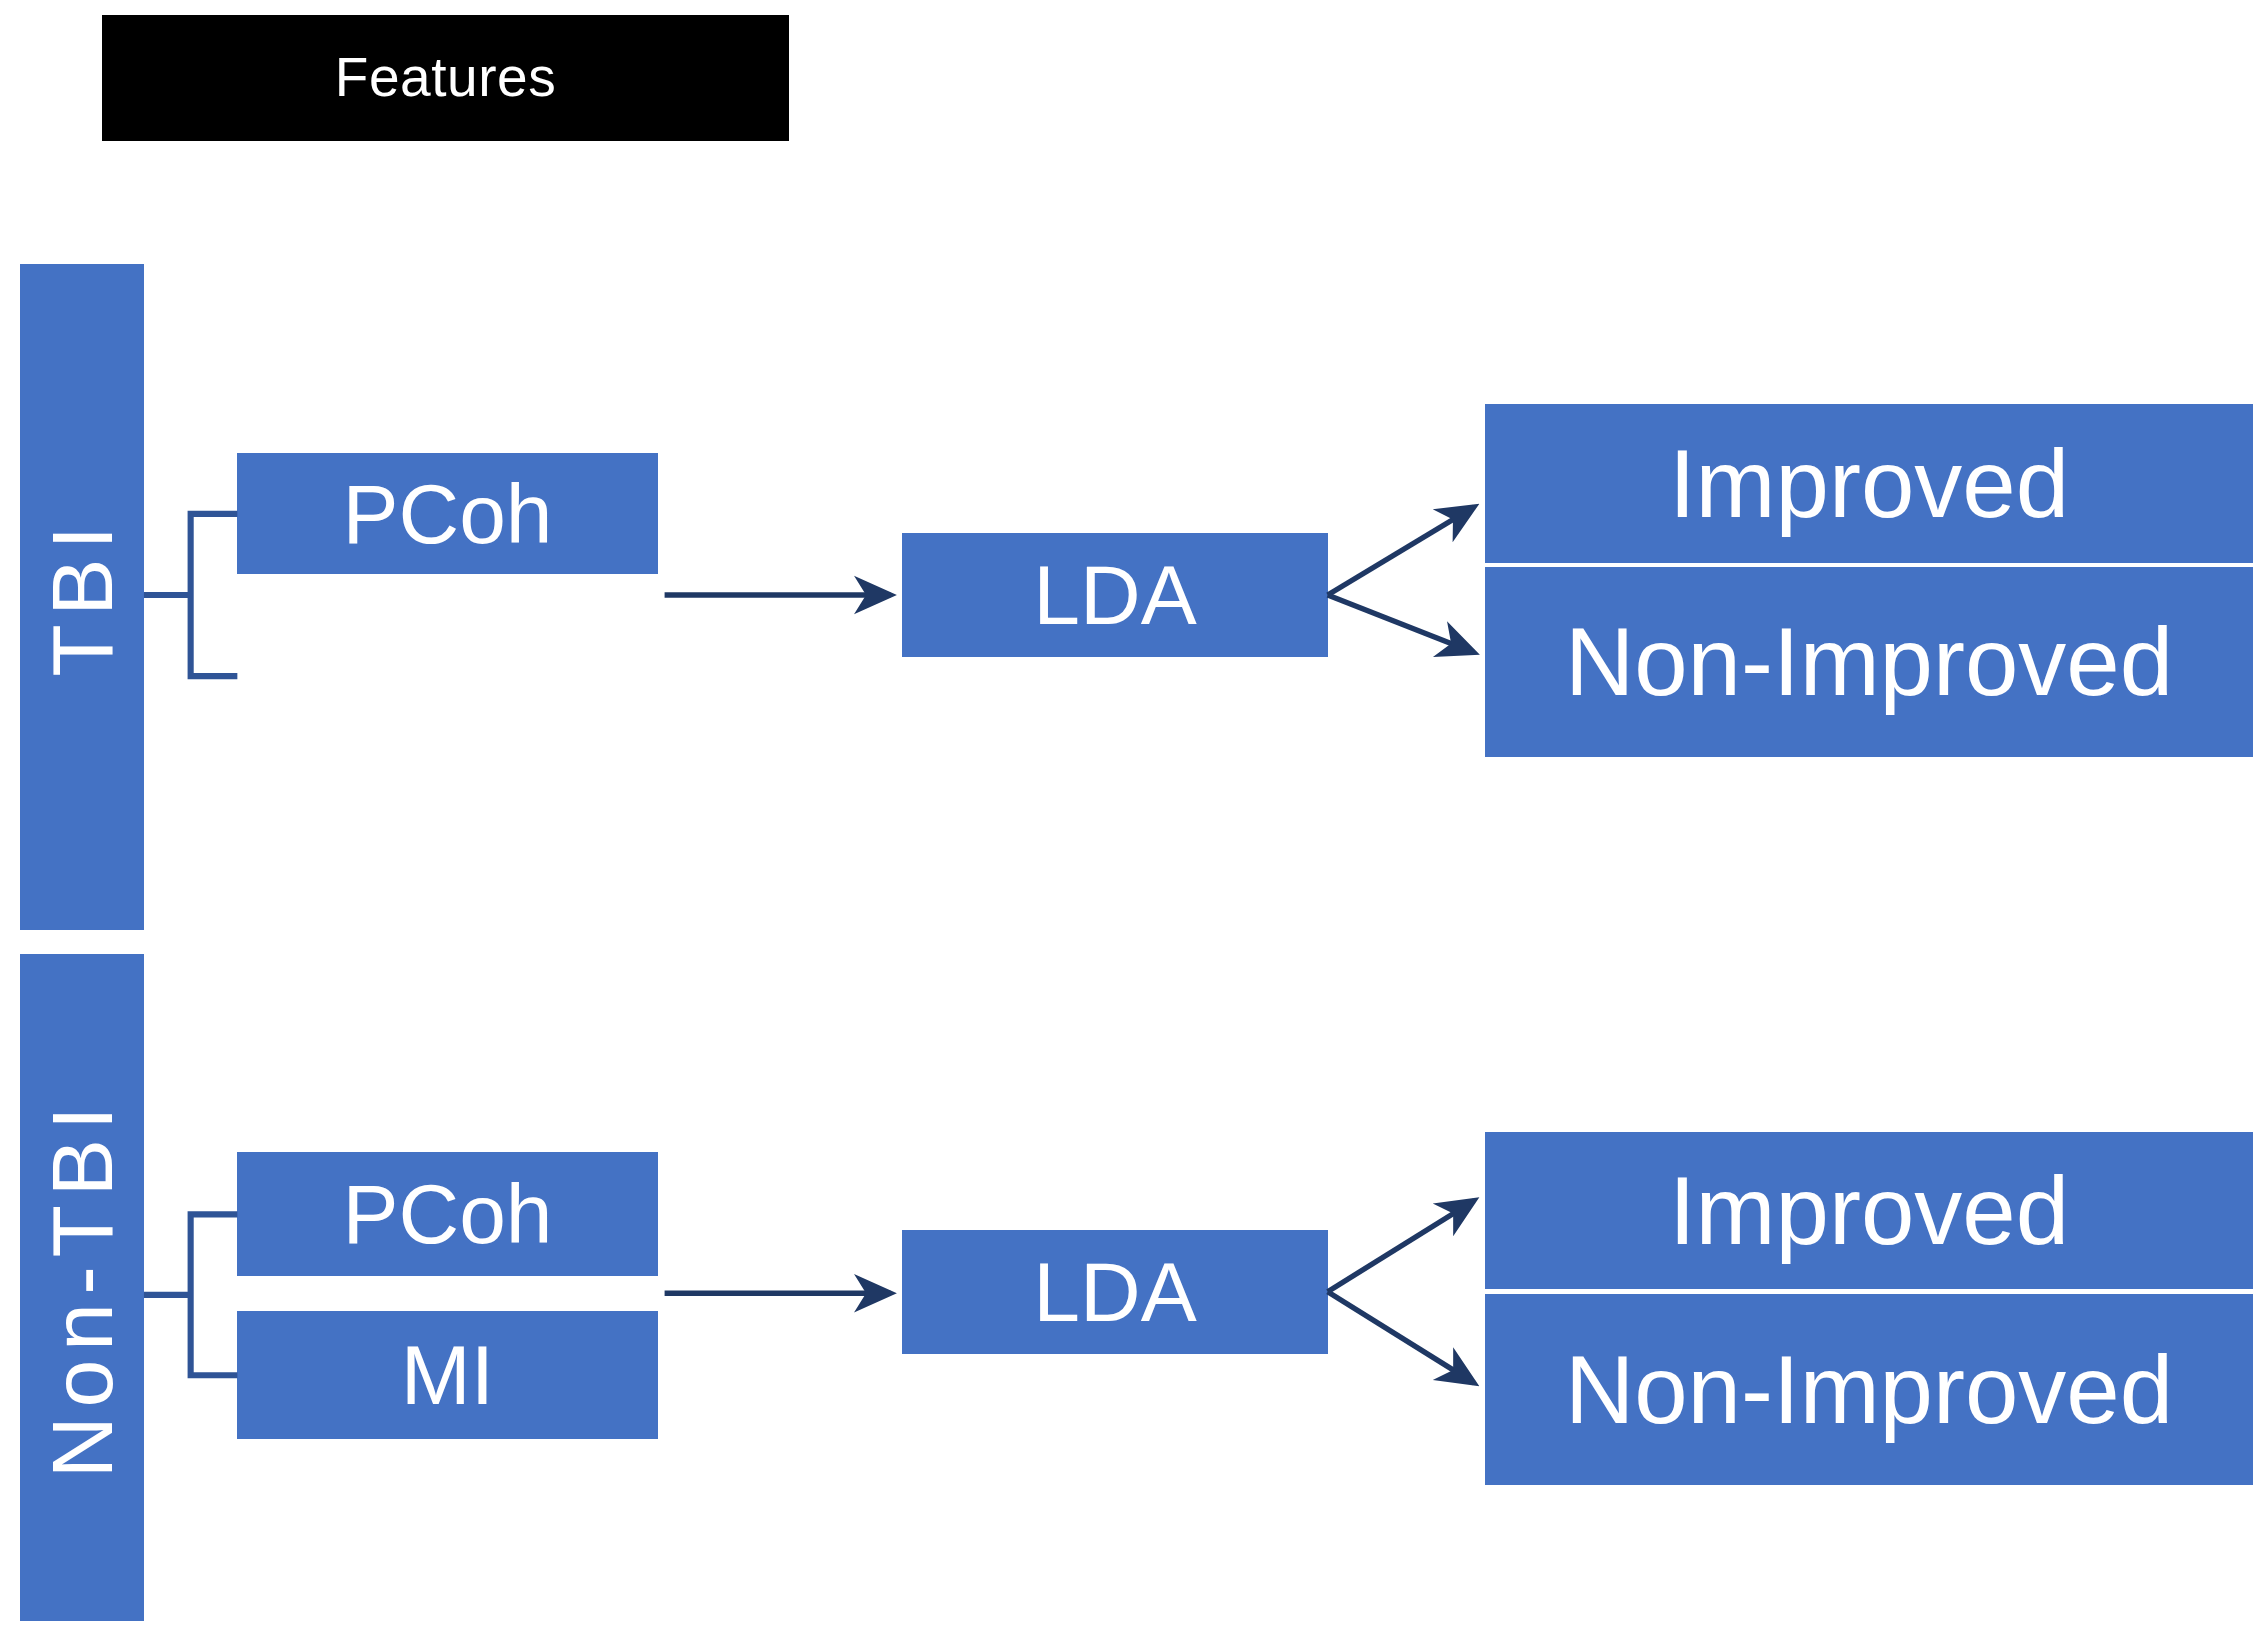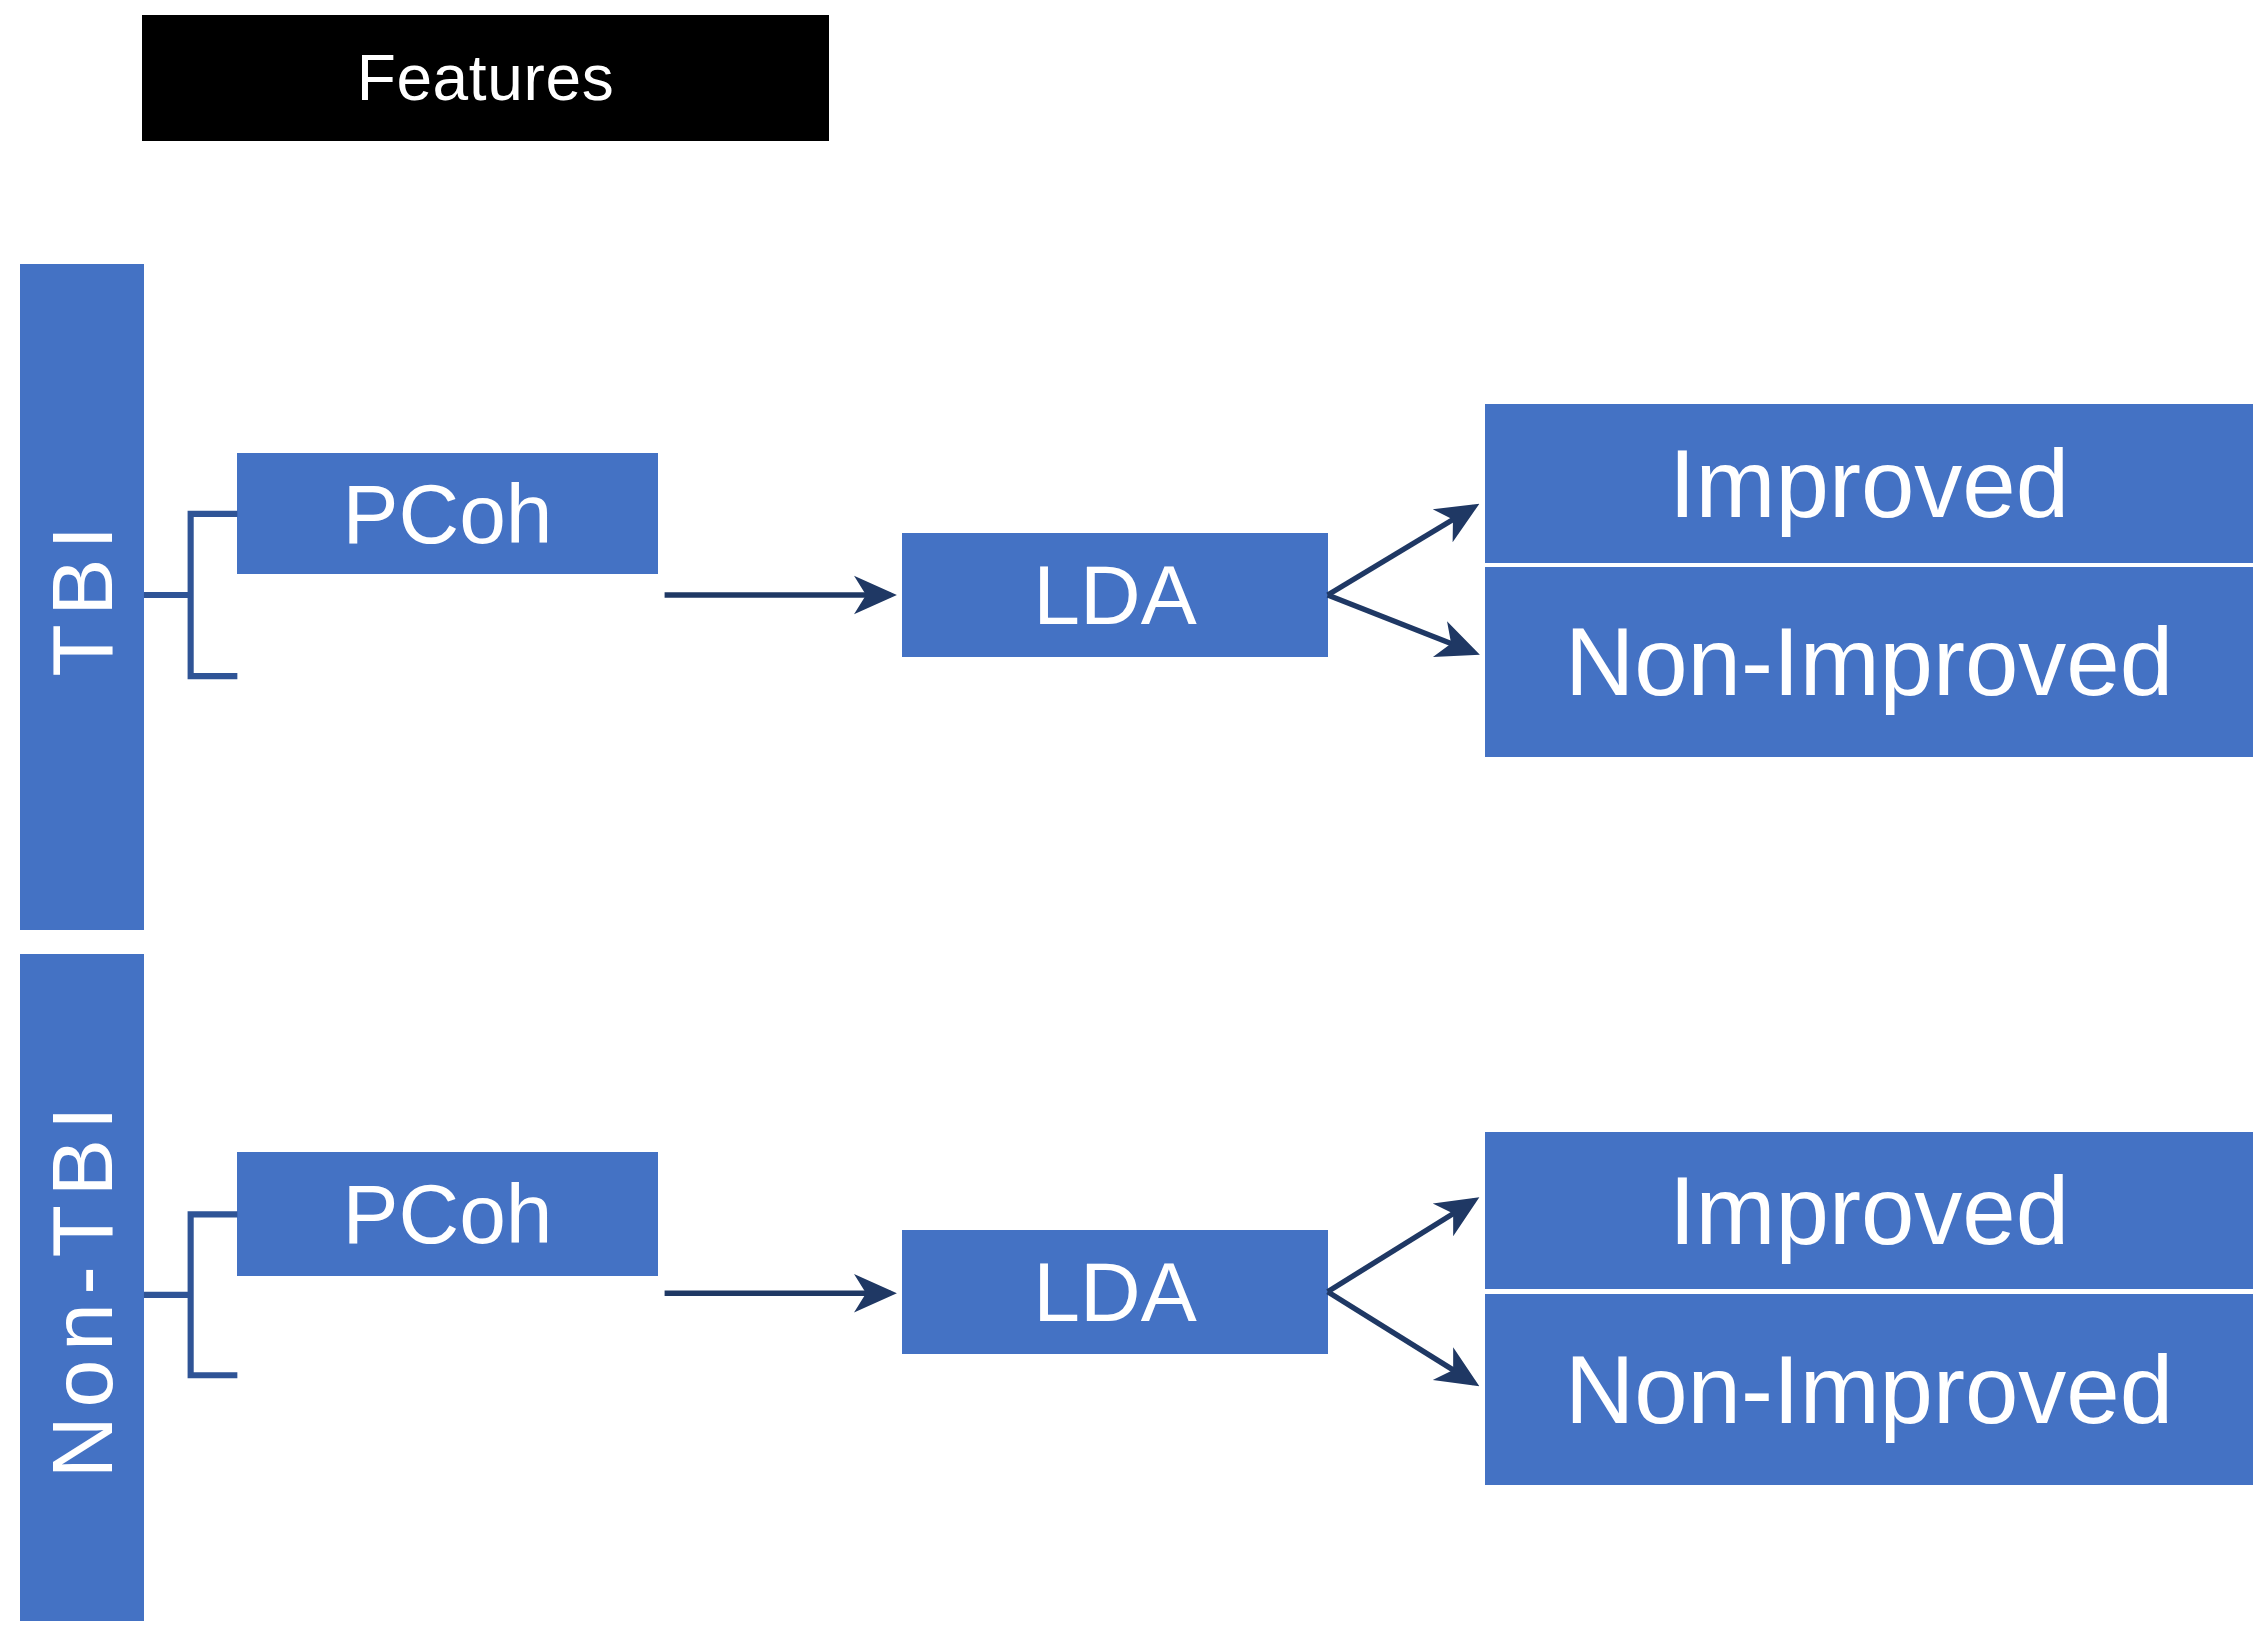--- a/index.html
+++ b/index.html
@@ -19,24 +19,23 @@
     background: var(--background, #ffffff);
     overflow: hidden;
   }
   .header {
     position: absolute;
     background: var(--header-bg, #000000);
     color: var(--header-text, #ffffff);
     display: flex;
     align-items: center;
     justify-content: center;
-    font-size: 64px;
+    font-size: 55px;
     line-height: 1;
     letter-spacing: 0.01em;
-    margin-left: 40px;
   }
   .blue-box {
     position: absolute;
     background: var(--box-blue, #4472C4);
     color: var(--box-text, #ffffff);
     display: flex;
     align-items: center;
     justify-content: center;
     line-height: 1;
   }
@@ -92,20 +91,23 @@
     <span class="vlabel">Non-TBI</span>
   </div>
 
   <div class="blue-box feature-box" style="left:237px; top:453px; width:421px; height:121px;">
     <span>PCoh</span>
   </div>
 
   <div class="blue-box feature-box" style="left:237px; top:1152px; width:421px; height:124px;">
     <span>PCoh</span>
   </div>
+  <div class="blue-box feature-box" style="left:237px; top:1311px; width:421px; height:128px;">
+    <span>MI</span>
+  </div>
 
   <div class="blue-box ml-box" style="left:902px; top:533px; width:426px; height:124px;">
     <span>LDA</span>
   </div>
   <div class="blue-box ml-box" style="left:902px; top:1230px; width:426px; height:124px;">
     <span>LDA</span>
   </div>
 
   <div class="blue-box outcome-box" style="left:1485px; top:404px; width:768px; height:159px;">
     <span>Improved</span>

